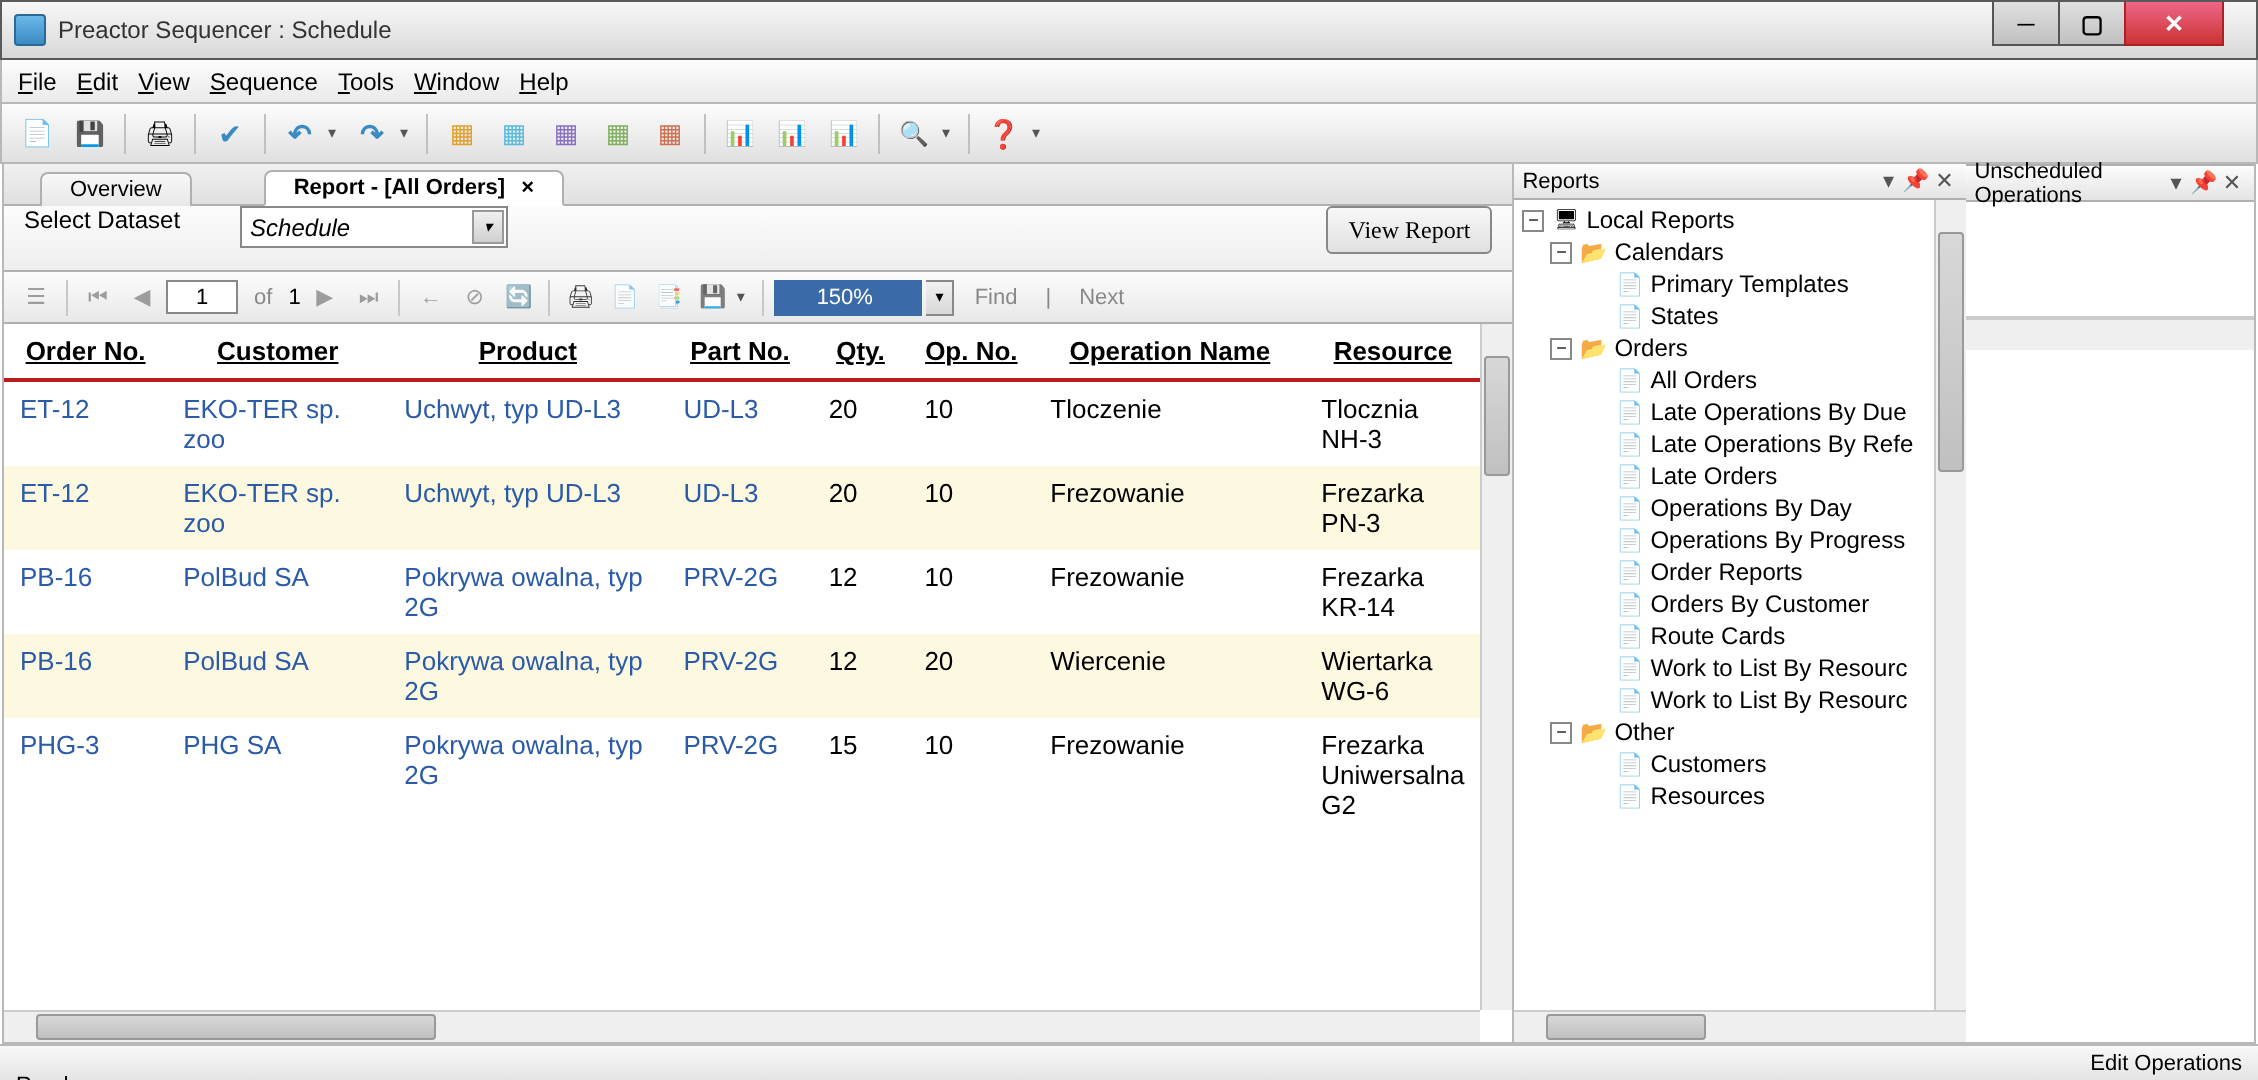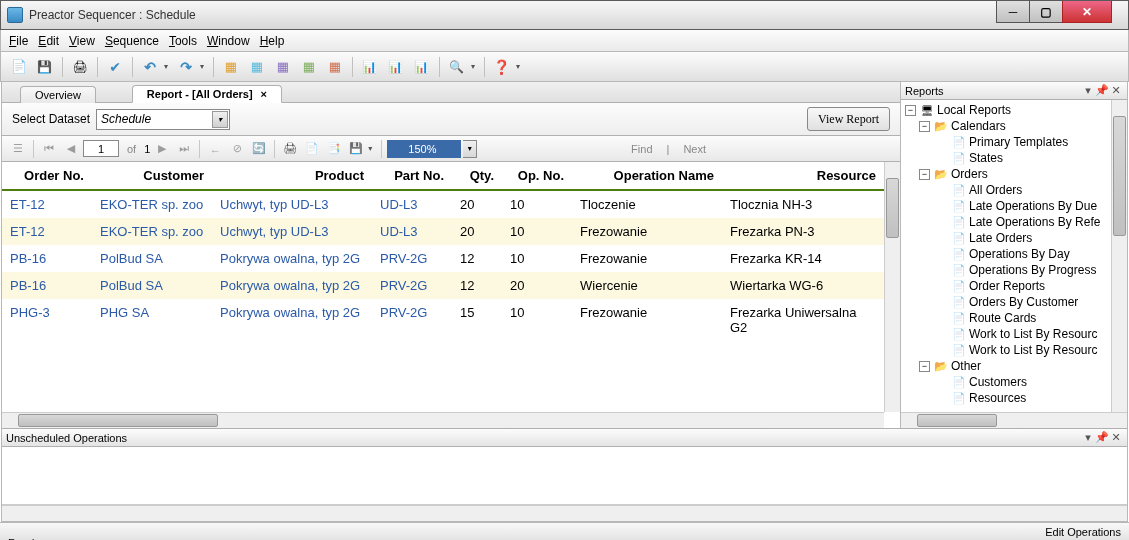--- a/index.html
+++ b/index.html
@@ -33,54 +33,54 @@
 .ico-grid2::before{color:#5abadb;}
 .ico-grid3::before{color:#8a70c0;}
 .ico-grid4::before{color:#80b060;}
 .ico-grid5::before{color:#d07050;}
 .ico-chart1::before,.ico-chart2::before,.ico-chart3::before {content:"📊"; font-size:12px;}
 .ico-find::before { content:"🔍"; font-size:12px;}
 .ico-help::before { content:"❓"; color:#3a8ac4;}
 .dropcaret { width:8px; font-size:8px; color:#555;}
 
 
-.workspace { position: absolute; top: 82px; bottom: 18px; left: 1px; right: 1px; display: flex; flex-direction: column; border: 1px solid #b8b8b8; border-top:none; }
+.workspace { position: absolute; top: 82px; bottom: 18px; left: 1px; right: 1px; display: flex; flex-direction: row; border: 1px solid #b8b8b8; border-top:none; }
 .upper { flex: 1; display: flex; min-height:0; }
 .left-pane { flex: 1; display: flex; flex-direction: column; min-width:0; border-right:1px solid #b8b8b8;}
 .right-pane { width: 226px; display: flex; flex-direction: column; }
 
 
 .tabstrip { height: 20px; background: linear-gradient(#f0f0f0,#e0e0e0); display: flex; align-items: flex-end; padding-left: 18px; font-size: 11px; }
 .tab { padding: 2px 14px; border: 1px solid #b0b0b0; border-bottom:none; background: linear-gradient(#f8f8f8,#e8e8e8); border-radius: 4px 4px 0 0; margin-right: 4px; position:relative; top:1px;}
 .tab.active { background: #fff; font-weight: bold; z-index:2; border-bottom:1px solid #fff;margin-left:32px;}
 .tab .x { margin-left:8px; font-weight:bold; cursor:default;}
 
 
-.dsrow { height: 34px; border-top:1px solid #b0b0b0; border-bottom:1px solid #b0b0b0; background: linear-gradient(#fcfcfc,#eee); display:flex; align-items:center; padding:0 10px; font-size:12px; }
+.dsrow { height: 34px; border-top:1px solid #b0b0b0; border-bottom:1px solid #b0b0b0; background: linear-gradient(#fcfcfc,#eee); display:flex; padding:0 10px; font-size:12px;gap:24px; }
 .dsrow label { margin-right:6px;}
 .dsrow .combo { width:134px; height:21px; border:1px solid #888; background:#fff; display:flex; align-items:center; padding:0 4px; font-size:12px; position:relative;font-style:italic;}
 .dsrow .combo .caret { position:absolute; right:1px; top:1px; width:16px; height:17px; border:1px solid #999; background:linear-gradient(#f0f0f0,#d0d0d0); display:flex;align-items:center;justify-content:center;font-size:8px;}
 .dsrow .spacer{flex:1;}
 .dsrow .viewbtn { height:24px; padding:0 10px; border:1px solid #888; border-radius:3px; background:linear-gradient(#f8f8f8,#e0e0e0); font-size:12px;font-family:Liberation Serif, serif;}
 
 
 .rtoolbar { height: 26px; border-bottom:1px solid #b0b0b0; background:linear-gradient(#fcfcfc,#e8e8e8); display:flex; align-items:center; padding:0 6px; font-size:11px; gap:2px;}
 .rtoolbar .rtb { width:20px; height:20px; display:flex;align-items:center;justify-content:center; opacity:.8;}
 .rtoolbar .rtb.dis{opacity:.35;}
 .rtoolbar .pgin { width:36px; height:17px; border:1px solid #888; text-align:center; font-size:11px;}
 .rtoolbar .zoomin { width:74px; height:18px; border:1px solid #3a6aa8; background:#3a6aa8; color:#fff; padding:0 20px; font-size:11px;}
 .rtoolbar .zcaret{ width:14px; height:18px; border:1px solid #888; border-left:none; background:linear-gradient(#f0f0f0,#d8d8d8); display:flex;align-items:center;justify-content:center;font-size:8px;}
 .rtoolbar .lbl{ color:#888; margin:0 6px;}
 .rtoolbar .vsep{width:1px;height:18px;background:#c8c8c8;margin:0 3px;}
 
 
 .report-scroll { flex:1; overflow:hidden; position:relative;}
 .report-inner { position:absolute; inset:0 16px 16px 0; overflow:hidden; background:#fff;}
 .rtable { width:100%; border-collapse:collapse; font-size:13px;}
-.rtable th { text-align:right; font-weight:bold; padding:6px 8px; border-bottom:2px solid #4d7c0f;}
+.rtable th { text-align:center; font-weight:bold; padding:6px 8px; border-bottom:2px solid #b91c1c;text-decoration:underline;}
 .rtable td { padding:6px 8px; vertical-align:top;}
 .rtable tr.odd td{ background:#fdf9e0;}
 .rtable a{ color:#2a5aa8; text-decoration:none;}
 .vscroll{ position:absolute; right:0; top:0; bottom:16px; width:16px; background:#efefef; border-left:1px solid #ccc;}
 .vscroll .thumb{ position:absolute; left:1px; right:1px; top:16px; height:60px; background:linear-gradient(#d8d8d8,#c0c0c0); border:1px solid #999; border-radius:2px;}
 .hscroll{ position:absolute; left:0; right:16px; bottom:0; height:16px; background:#efefef; border-top:1px solid #ccc;}
 .hscroll .thumb{ position:absolute; top:1px; bottom:1px; left:16px; width:200px; background:linear-gradient(#d8d8d8,#c0c0c0); border:1px solid #999; border-radius:2px;}
 
 
 .panel-title { height:18px; background:linear-gradient(#fcfcfc,#e4e4e4); border-bottom:1px solid #b0b0b0; display:flex; align-items:center; padding:0 4px; font-size:11px;}

